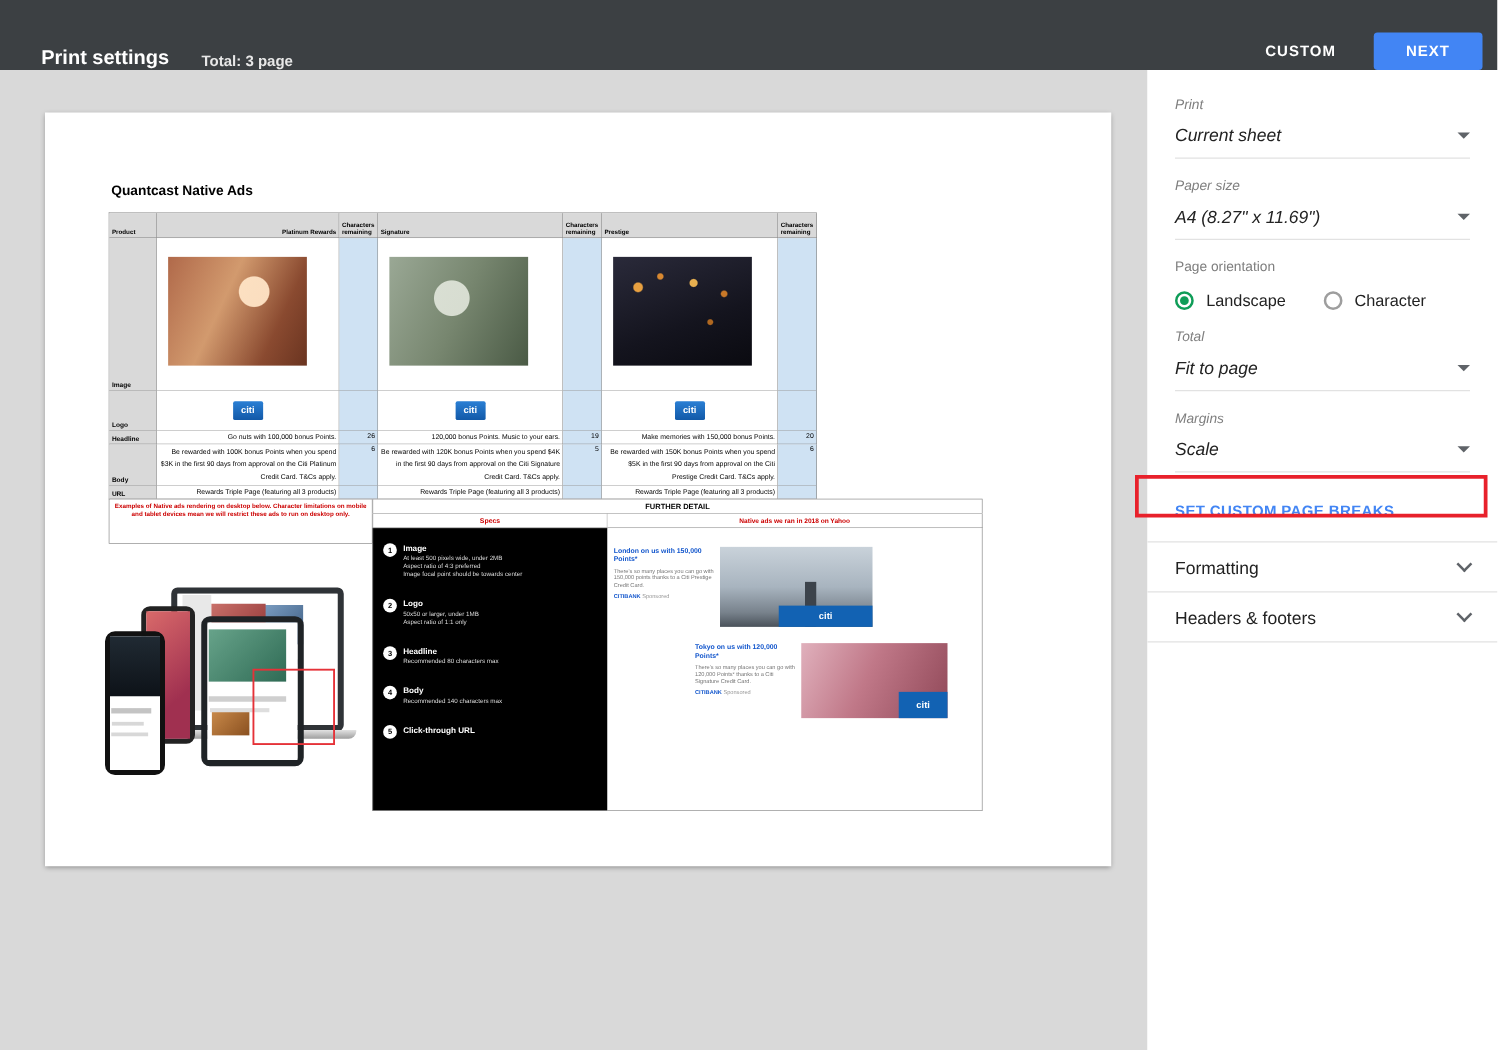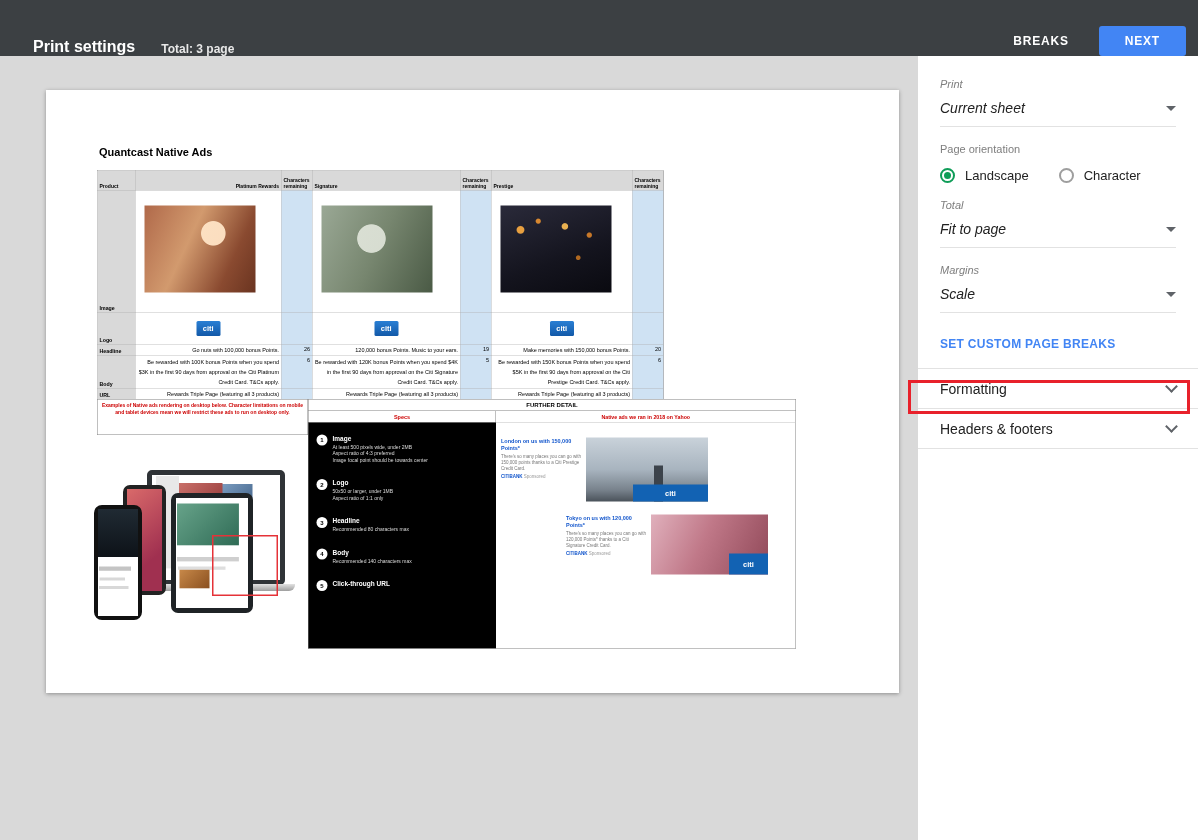--- a/index.html
+++ b/index.html
@@ -9,21 +9,21 @@
   
   .topbar { position:absolute; top:0; left:0; width:1198px; height:56px; background:#3c4043; display:flex; align-items:flex-end; z-index:30; }
   .tb-title { color:#fff; font-size:16px; font-weight:bold; margin-left:33px; }
   .tb-total { color:#e8e8e8; font-size:12px; font-weight:bold; margin-left:26px; }
   .tb-right { margin-left:auto; display:flex; align-items:center; }
   .cancel-btn { color:#fff; font-size:12px; font-weight:bold; letter-spacing:.8px; margin-right:30px; cursor:pointer; }
   .next-btn { background:#4285f4; color:#fff; font-size:12px; font-weight:bold; letter-spacing:.8px; padding:8px 26px; border-radius:3px; margin-right:12px; cursor:pointer; }
 
   
   .preview { position:absolute; top:56px; left:0; width:918px; height:784px; background:#d9d9d9; }
-  .sheet { position:absolute; left:46px; top:34px; width:853px; height:603px; background:#fff; box-shadow:0 1px 4px rgba(0,0,0,.35); overflow:hidden; }
+  .sheet { position:absolute; left:36px; top:34px; width:853px; height:603px; background:#fff; box-shadow:0 1px 4px rgba(0,0,0,.35); overflow:hidden; }
   .sheet-inner { width:1706px; height:1206px; transform:scale(.5); transform-origin:0 0; position:relative; color:#000; }
   .sheet-title { position:absolute; left:106px; top:112px; font-size:22px; font-weight:bold; }
 
   
   .ptable { position:absolute; left:102px; top:160px; display:grid;
     grid-template-columns:76px 292px 62px 296px 62px 282px 62px;
     grid-template-rows:40px 244px 64px 22px 66px 22px;
     border-top:1px solid #808080; border-left:1px solid #808080; font-size:11px; }
   .cell { border-right:1px solid #808080; border-bottom:1px solid #808080; padding:2px 4px; overflow:hidden; background:#fff; }
   .hd { background:#d9d9d9; font-weight:bold; font-size:10px; line-height:1.15; display:flex; align-items:flex-end; }
@@ -144,21 +144,21 @@
 
   .annotation { position:absolute; left:908px; top:380px; width:282px; height:34px; border:3px solid #e8212b; z-index:40; pointer-events:none; }
 </style>
 </head>
 <body>
 
 <div class="topbar">
   <div class="tb-title">Print settings</div>
   <div class="tb-total">Total: 3 page</div>
   <div class="tb-right">
-    <div class="cancel-btn">BREAKS</div>
+    <div class="cancel-btn">CUSTOM</div>
     <div class="next-btn">NEXT</div>
   </div>
 </div>
 
 <div class="preview">
   <div class="sheet">
     <div class="sheet-inner">
       <div class="sheet-title">Quantcast Native Ads</div>
 
       <div class="ptable">
@@ -328,20 +328,27 @@
 <div class="sidebar">
 
   <div class="sb-field">
     <div class="sb-label">Print</div>
     <div class="sb-value-row">
       <div class="sb-value">Current sheet</div>
       <div class="caret"></div>
     </div>
   </div>
 
+  <div class="sb-field">
+    <div class="sb-label">Paper size</div>
+    <div class="sb-value-row">
+      <div class="sb-value">A4 (8.27" x 11.69")</div>
+      <div class="caret"></div>
+    </div>
+  </div>
 
   <div class="sb-orient">
     <div class="sb-label">Page orientation</div>
     <div class="radio-row">
       <div class="radio-opt">
         <span class="radio on"></span>
         <span>Landscape</span>
       </div>
       <div class="radio-opt">
         <span class="radio"></span>

